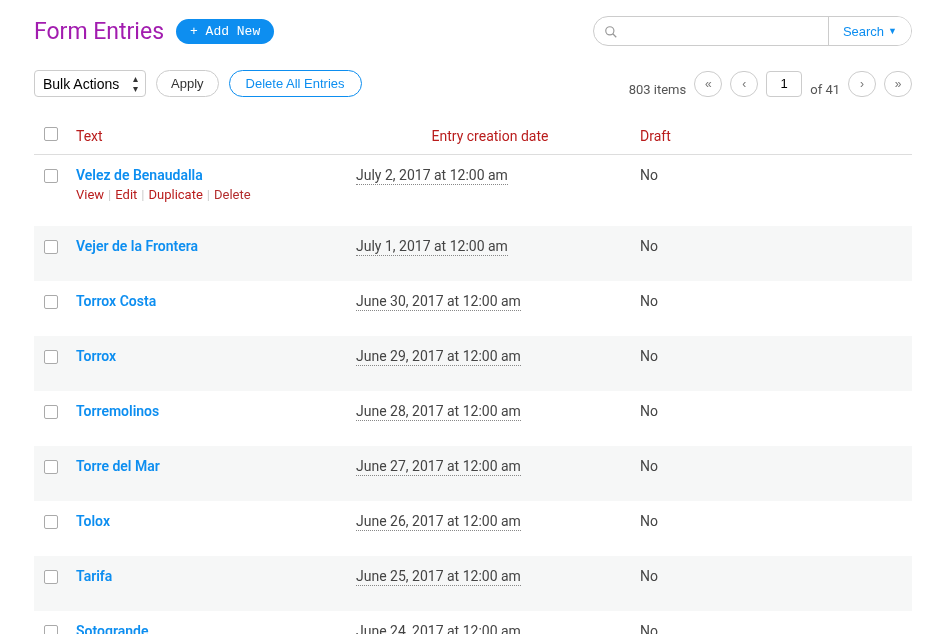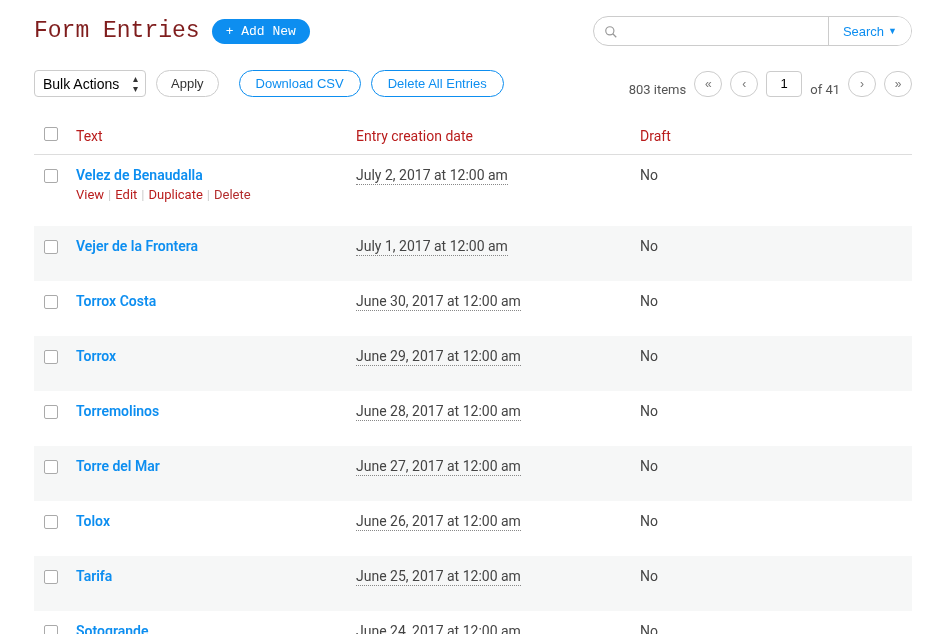--- a/index.html
+++ b/index.html
@@ -1,41 +1,41 @@
 <!DOCTYPE html>
 <html><head>
   <meta charset="utf-8">
   <style>
     * { box-sizing: border-box; margin: 0; padding: 0; }
     body { font-family: -apple-system, BlinkMacSystemFont, "Segoe UI", Roboto, sans-serif; background: #fff; padding: 0; width: 946px; }
     .container { padding: 16px 34px 0 34px; }
     .header-row { display: flex; align-items: center; justify-content: space-between; margin-bottom: 24px; }
     .header-left { display: flex; align-items: center; gap: 12px; }
-    .page-title { font-size: 23px; font-weight: 400; color: #7f1d1d; font-family: Liberation Mono, monospace; }
+    .page-title { font-size: 23px; font-weight: 400; color: #a21caf; }
     .add-new-btn { background: #0d8ef0; color: #fff; border: none; border-radius: 14px; padding: 5px 14px; font-size: 13px; font-weight: 500; cursor: pointer; font-family: Liberation Mono, monospace; }
     .search-wrap { display: flex; align-items: stretch; border: 1px solid #ccc; border-radius: 18px; overflow: hidden; height: 30px; }
     .search-input { border: none; outline: none; padding: 0 12px 0 32px; font-size: 13px; width: 198px; background: transparent; position: relative; }
     .search-icon-box { position: relative; }
     .search-icon { position: absolute; left: 10px; top: 7px; pointer-events: none; color: #999; }
     .search-btn { background: #fff; border: none; border-left: 1px solid #ccc; padding: 0 14px; font-size: 13px; color: #0d8ef0; cursor: pointer; display: flex; align-items: center; gap: 4px; margin-left: 36px; }
     .toolbar-row { display: flex; align-items: center; justify-content: space-between; margin-bottom: 20px; }
     .toolbar-left { display: flex; align-items: center; gap: 10px; }
     .bulk-select { border: 1px solid #ccc; border-radius: 4px; padding: 5px 24px 4px 8px; font-size: 14px; background: #fff; appearance: none; position: relative; }
     .bulk-wrap { position: relative; display: inline-block; }
     .bulk-caret { position: absolute; right: 8px; top: 50%; transform: translateY(-50%); pointer-events: none; font-size: 10px; color: #333; line-height: 1; }
     .apply-btn { border: 1px solid #ccc; border-radius: 14px; background: #fff; padding: 5px 14px; font-size: 13px; cursor: pointer; color: #333; }
     .pill-btn { border: 1px solid #0d8ef0; border-radius: 14px; background: #fff; padding: 5px 16px; font-size: 13px; cursor: pointer; color: #0d8ef0; }
     .toolbar-right { display: flex; align-items: flex-end; gap: 8px; font-size: 13px; color: #555; }
     .pager-btn { border: 1px solid #ccc; border-radius: 13px; background: #fff; width: 28px; height: 26px; font-size: 12px; cursor: pointer; color: #777; display: flex; align-items: center; justify-content: center; }
     .pager-input { border: 1px solid #ccc; border-radius: 4px; width: 36px; height: 26px; text-align: center; font-size: 13px; }
     table { width: 100%; border-collapse: collapse; }
     thead th { text-align: left; font-weight: 400; font-size: 14px; color: #b91c1c; padding: 10px 8px; border-bottom: 1px solid #ddd; }
     thead th:first-child { width: 34px; padding-left: 10px; }
     thead th:nth-child(2) { width: 280px; }
-    thead th:nth-child(3) { width: 284px; }
+    thead th:nth-child(3) { width: 284px; text-align: center; }
     tbody tr:nth-child(even) { background: #f6f7f7; }
     tbody td { padding: 12px 8px 24px 8px; font-size: 14px; vertical-align: top; }
     tbody td:first-child { padding-left: 10px; padding-top: 14px; }
     .chk { width: 14px; height: 14px; border: 1px solid #aaa; border-radius: 2px; display: inline-block; background: #fff; cursor: pointer; }
     .entry-link { color: #0d8ef0; font-weight: 600; text-decoration: none; cursor: pointer; }
     .row-actions { margin-top: 4px; font-size: 13px; }
     .row-actions a { color: #b91c1c; text-decoration: none; cursor: pointer; }
     .row-actions .sep { color: #ccc; padding: 0 4px; }
     .row-actions .delete { color: #b32d2e; }
     .date-text { color: #444; border-bottom: 1px dotted #888; padding-bottom: 1px; cursor: default; }
@@ -70,21 +70,20 @@
 
   <div class="toolbar-row">
     <div class="toolbar-left">
       <div class="bulk-wrap">
         <select class="bulk-select">
           <option>Bulk Actions</option>
         </select>
         <span class="bulk-caret">▴<br>▾</span>
       </div>
       <button class="apply-btn">Apply</button>
-      <button class="pill-btn" style="margin-left:10px;">Download CSV</button>
       <button class="pill-btn">Delete All Entries</button>
     </div>
     <div class="toolbar-right">
       <span>803 items</span>
       <button class="pager-btn">«</button>
       <button class="pager-btn">‹</button>
       <input class="pager-input" type="text" value="1" style="">
       <span>of 41</span>
       <button class="pager-btn">›</button>
       <button class="pager-btn">»</button>

